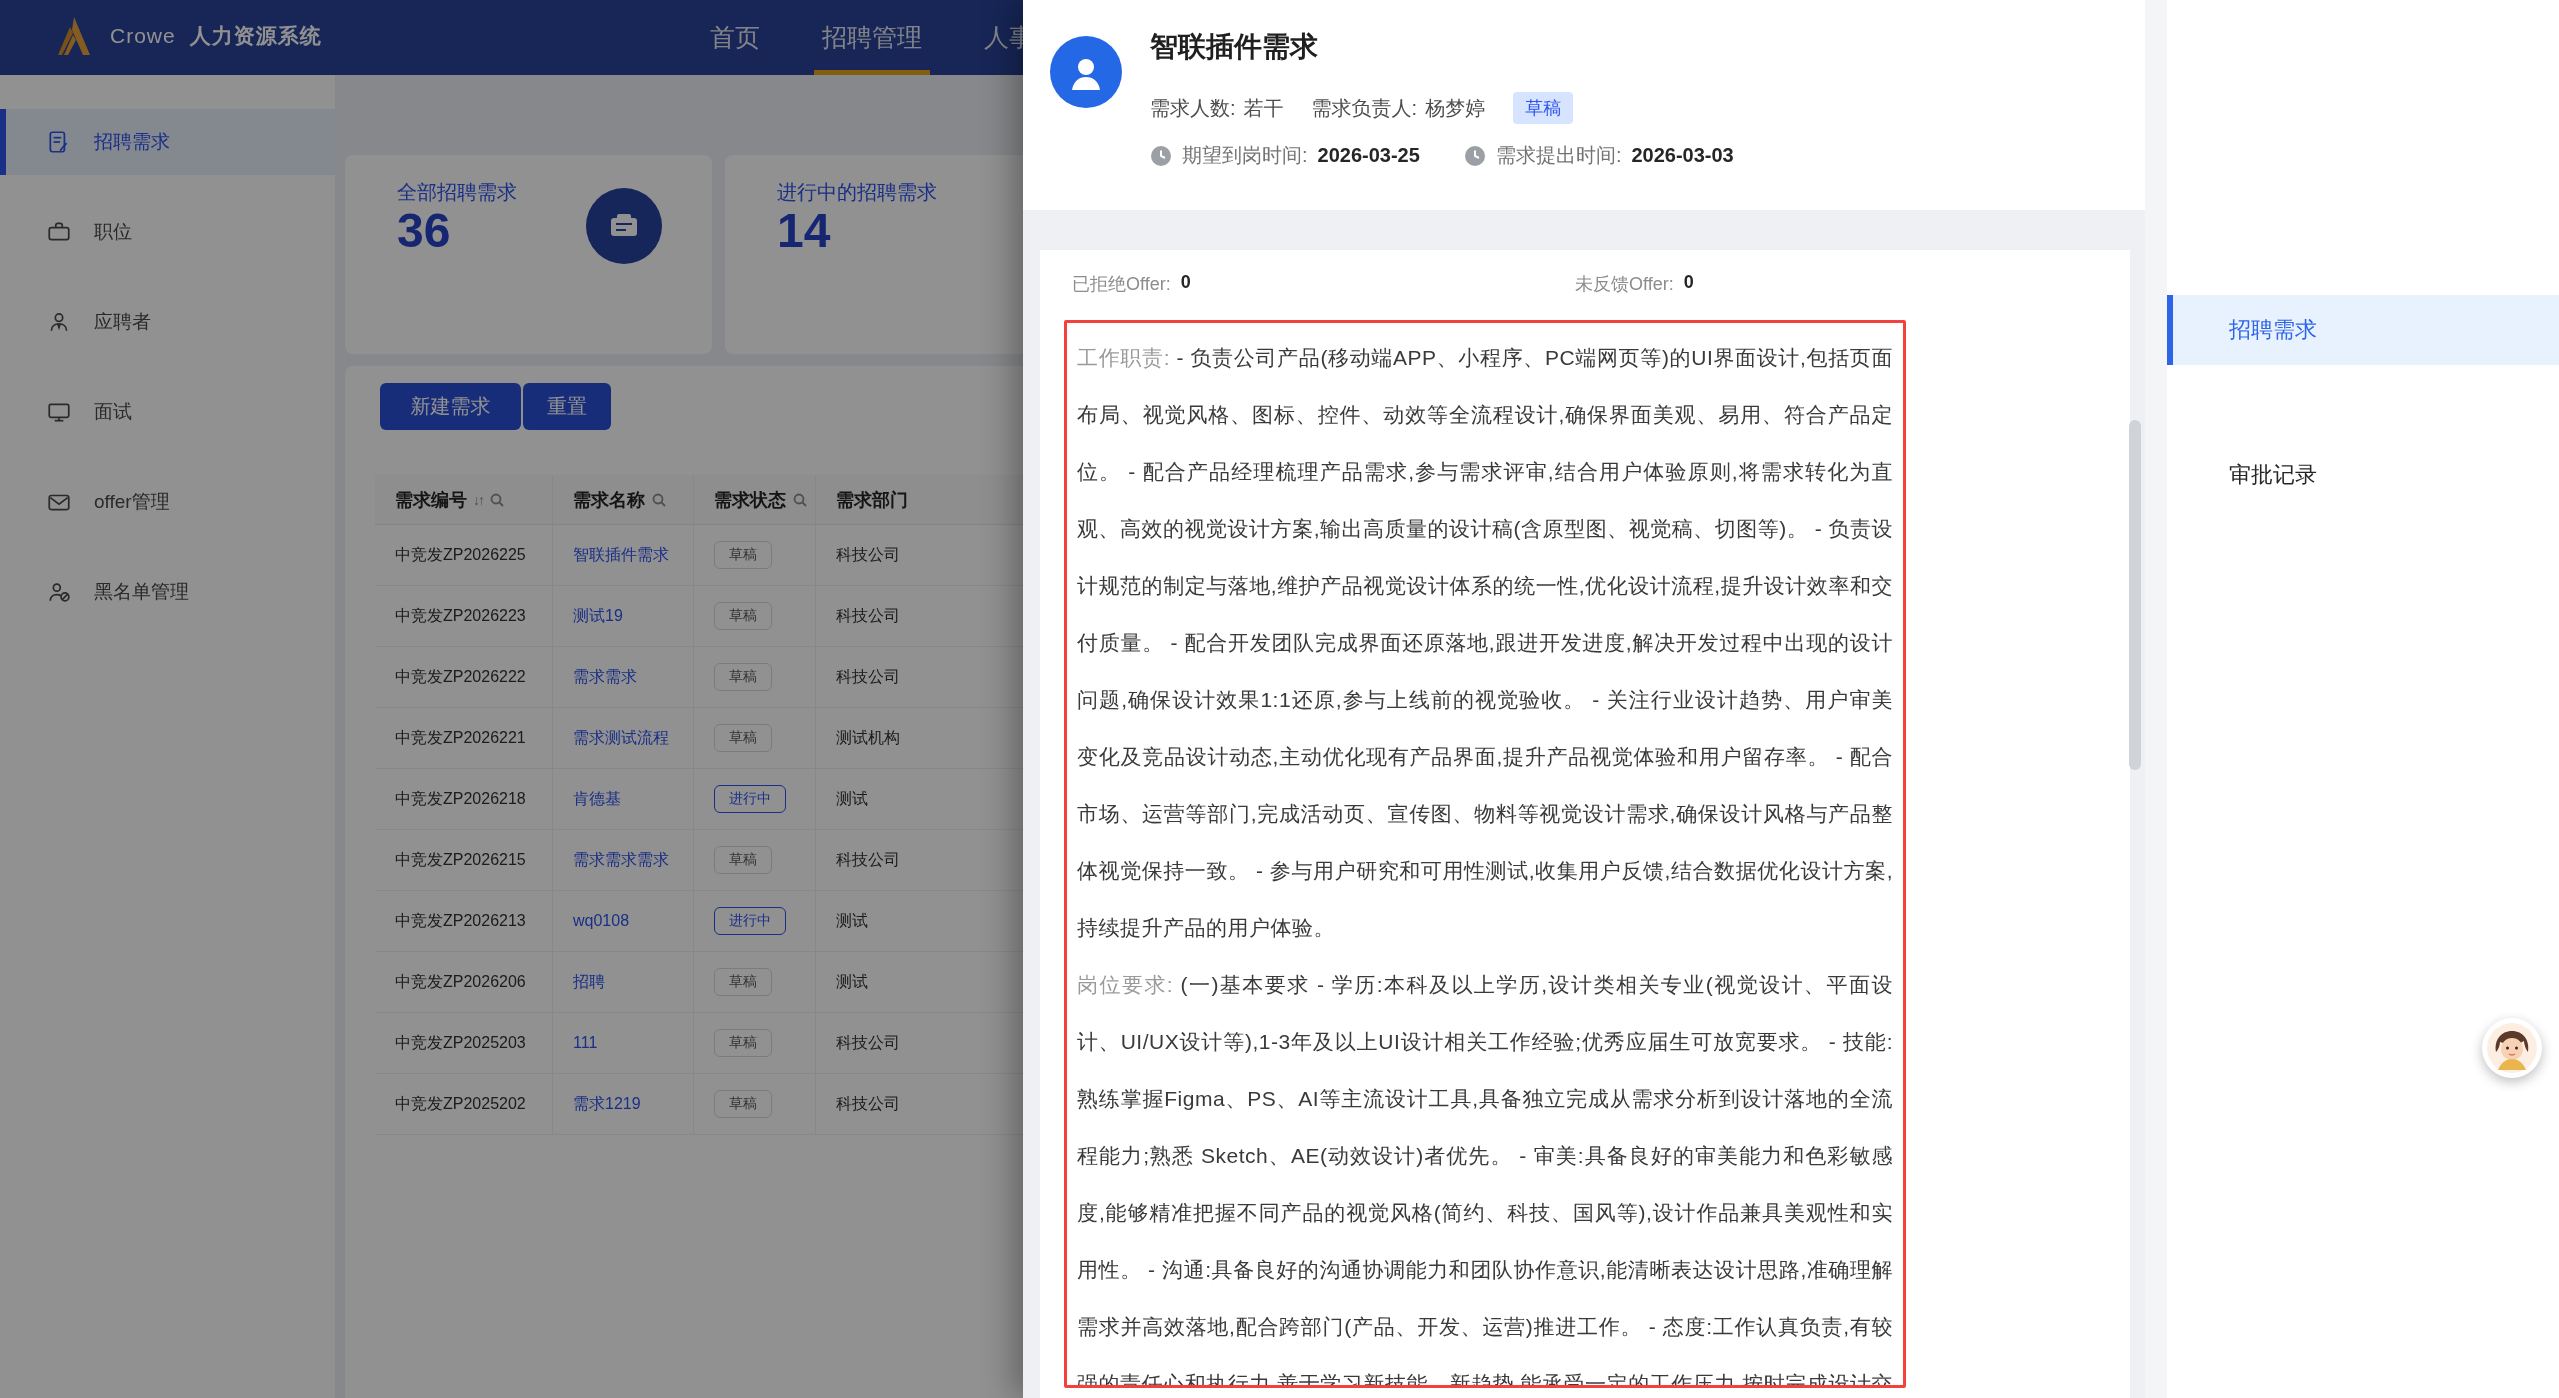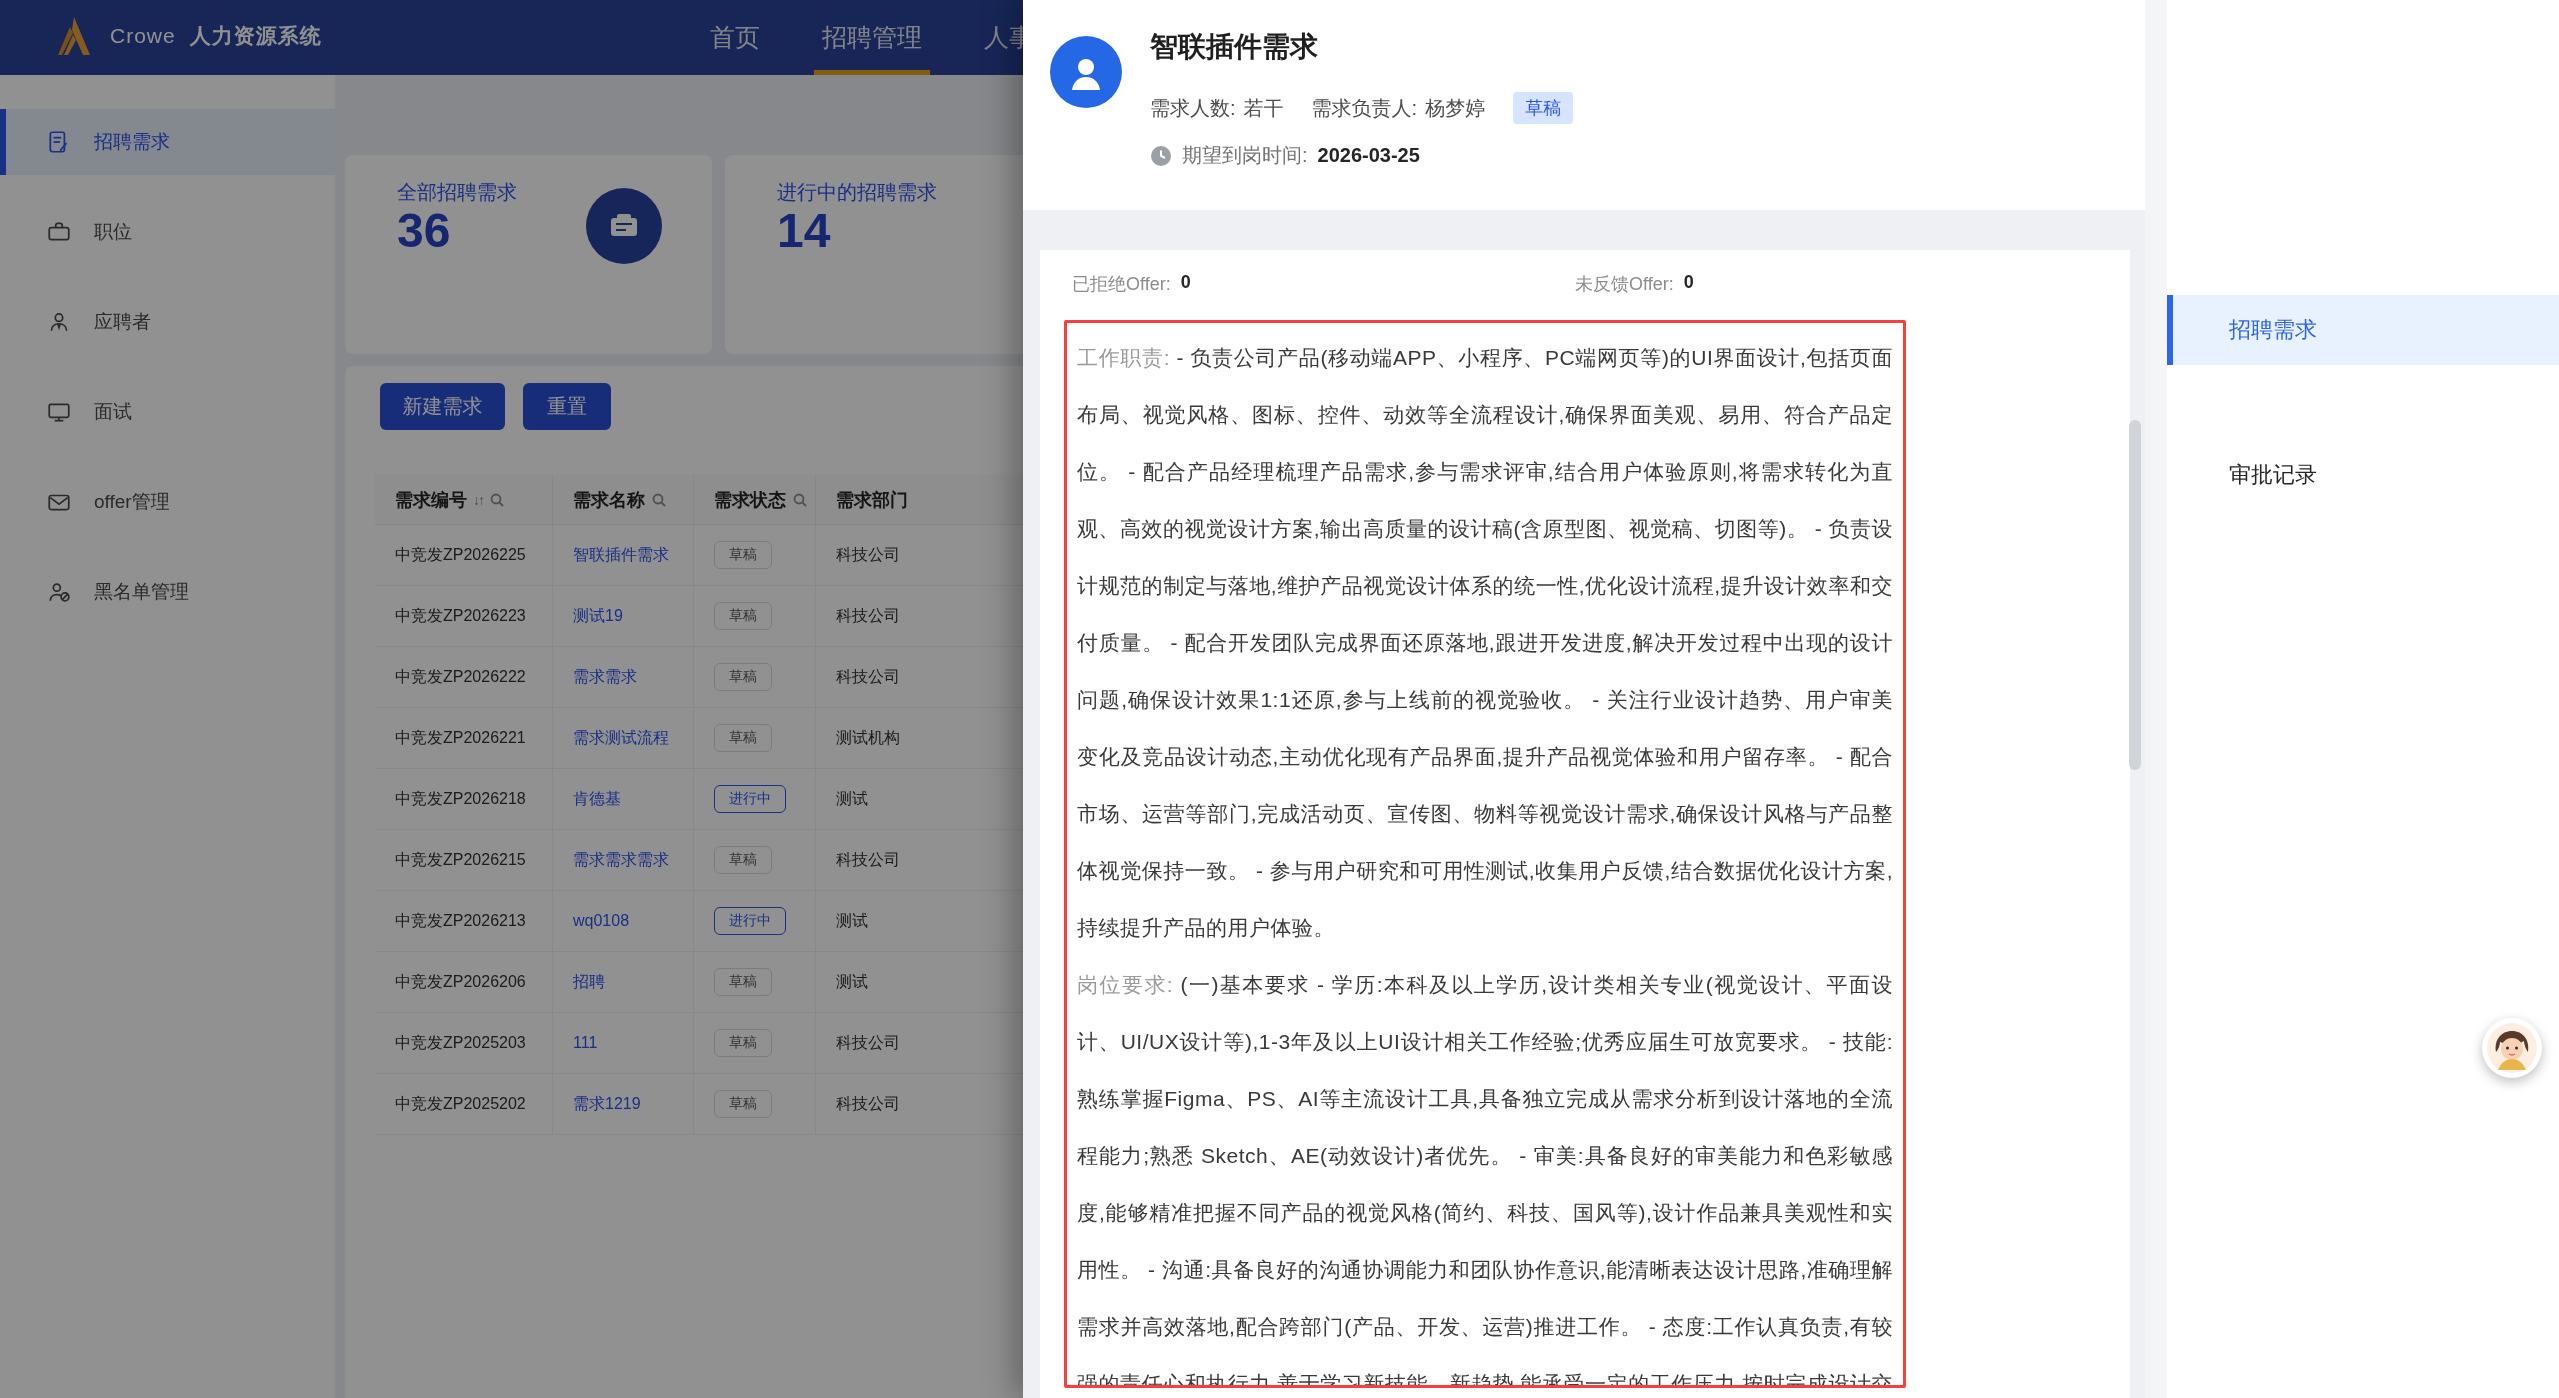--- a/index.html
+++ b/index.html
@@ -31,21 +31,21 @@
   .stat-card.c1 { left:10px; width:367px; }
   .stat-card.c2 { left:390px; width:780px; }
   .stat-title { position:absolute; left:52px; top:24px; font-size:20px; color:#2f54eb; }
   .stat-num { position:absolute; left:52px; top:48px; font-size:48px; font-weight:700; color:#2743c7; }
   .stat-icon { position:absolute; left:241px; top:33px; width:76px; height:76px; border-radius:50%;
     background:#27419f; display:flex; align-items:center; justify-content:center; }
 
   .table-card { position:absolute; left:10px; top:291px; width:1400px; height:1100px; background:#fff; border-radius:8px; }
   .btn { position:absolute; top:17px; height:47px; border-radius:6px; background:#2b4fd7; color:#fff;
     font-size:20px; border:none; cursor:pointer; }
-  .btn.create { left:35px; width:125px; }
+  .btn.create { left:35px; width:141px; }
   .btn.reset  { left:178px; width:88px; }
 
   .tbl { position:absolute; left:30px; top:109px; right:0; font-size:16px; color:#333; }
   .trow { display:grid; grid-template-columns:178px 141px 122px 760px; height:61px; border-bottom:1px solid #efefef; }
   .trow.thead { height:50px; background:#fafafa; font-weight:700; color:#262626; font-size:18px; border-bottom:1px solid #e8e8e8; }
   .td { display:flex; align-items:center; padding-left:20px; border-right:1px solid #f0f0f0; gap:6px; }
   .sorter { color:#8c8c8c; font-size:14px; letter-spacing:-2px; }
   .mag { width:16px; height:16px; stroke:#8c8c8c; fill:none; stroke-width:1.8; }
   .link { color:#2f54eb; text-decoration:none; cursor:pointer; }
   .badge { display:inline-block; padding:4px 14px; border-radius:6px; font-size:14px; border:1px solid #d9d9d9; color:#595959; background:#fff; }
@@ -57,21 +57,21 @@
   
   .drawer { position:absolute; left:1023px; top:0; width:1536px; height:1398px; background:#fff; z-index:10;
     box-shadow:-10px 0 30px rgba(0,0,0,.3); }
   .d-header { position:absolute; left:0; top:0; width:100%; height:210px; background:#fff; }
   .d-avatar { position:absolute; left:27px; top:36px; width:72px; height:72px; border-radius:50%; background:#2468e5;
     display:flex; align-items:center; justify-content:center; }
   .d-title { position:absolute; left:127px; top:28px; font-size:28px; font-weight:700; color:#1f1f1f; }
   .d-meta { position:absolute; left:127px; top:92px; display:flex; align-items:center; gap:28px; font-size:20px; color:#4d4d4d; }
   .d-meta .pair { display:flex; gap:8px; }
   .tag-draft { background:#d6e4ff; color:#2f54eb; font-size:18px; padding:4px 12px; border-radius:4px; }
-  .d-times { position:absolute; left:127px; top:142px; display:flex; gap:44px; align-items:flex-start; font-size:20px;flex-direction:column; }
+  .d-times { position:absolute; left:127px; top:142px; display:flex; gap:44px; align-items:flex-start; font-size:20px; }
   .time-item { display:flex; align-items:center; gap:10px; color:#737373; }
   .time-item b { color:#262626; font-weight:600; }
   .close-btn { position:absolute; left:1467px; top:20px; width:40px; height:40px; border-radius:50%;
     border:2px solid #dcdcdc; background:#fff; display:flex; align-items:center; justify-content:center; cursor:pointer; }
 
   .d-body { position:absolute; left:0; top:210px; width:1122px; bottom:0; background:#eef0f4; }
   .d-card { position:absolute; left:17px; top:40px; width:1090px; bottom:0; background:#fff; }
   .offer-item { position:absolute; top:22px; font-size:18px; display:flex; gap:10px; }
   .offer-item .ol { color:#8c8c8c; }
   .offer-item .ov { color:#262626; font-weight:600; }

